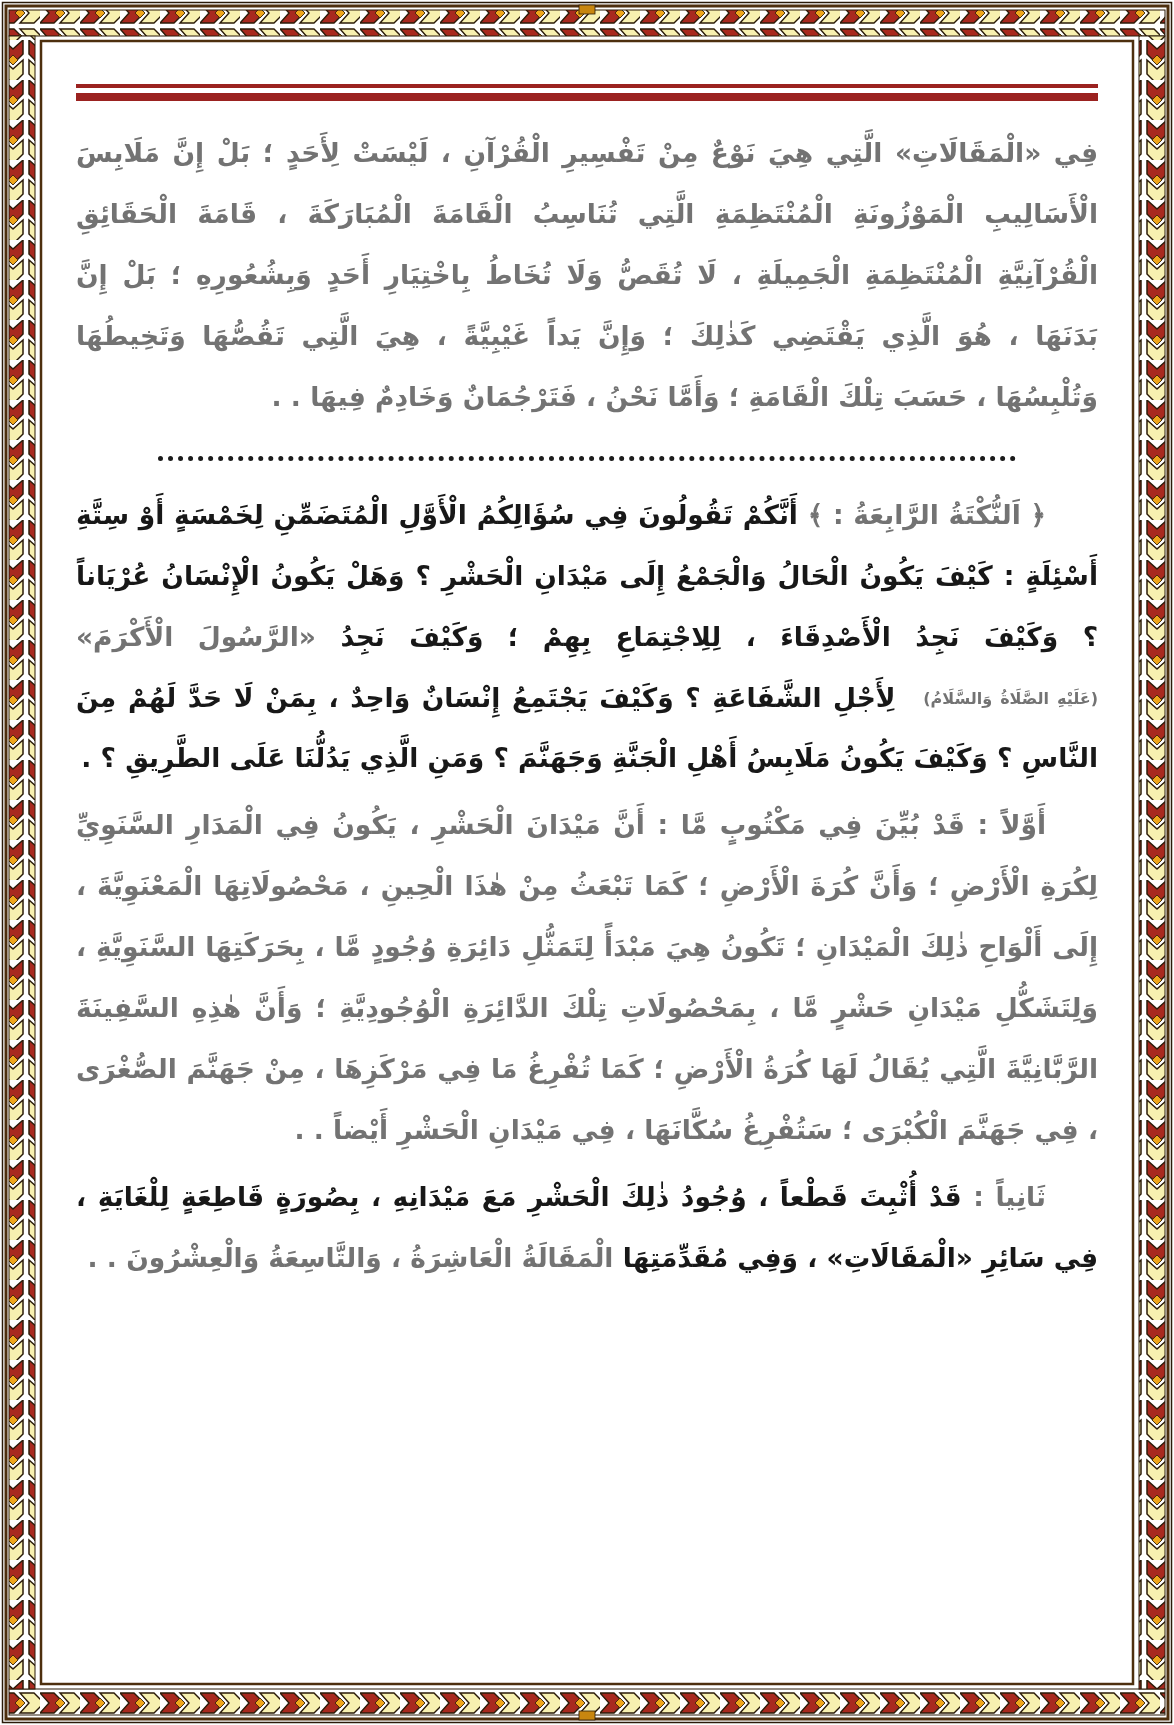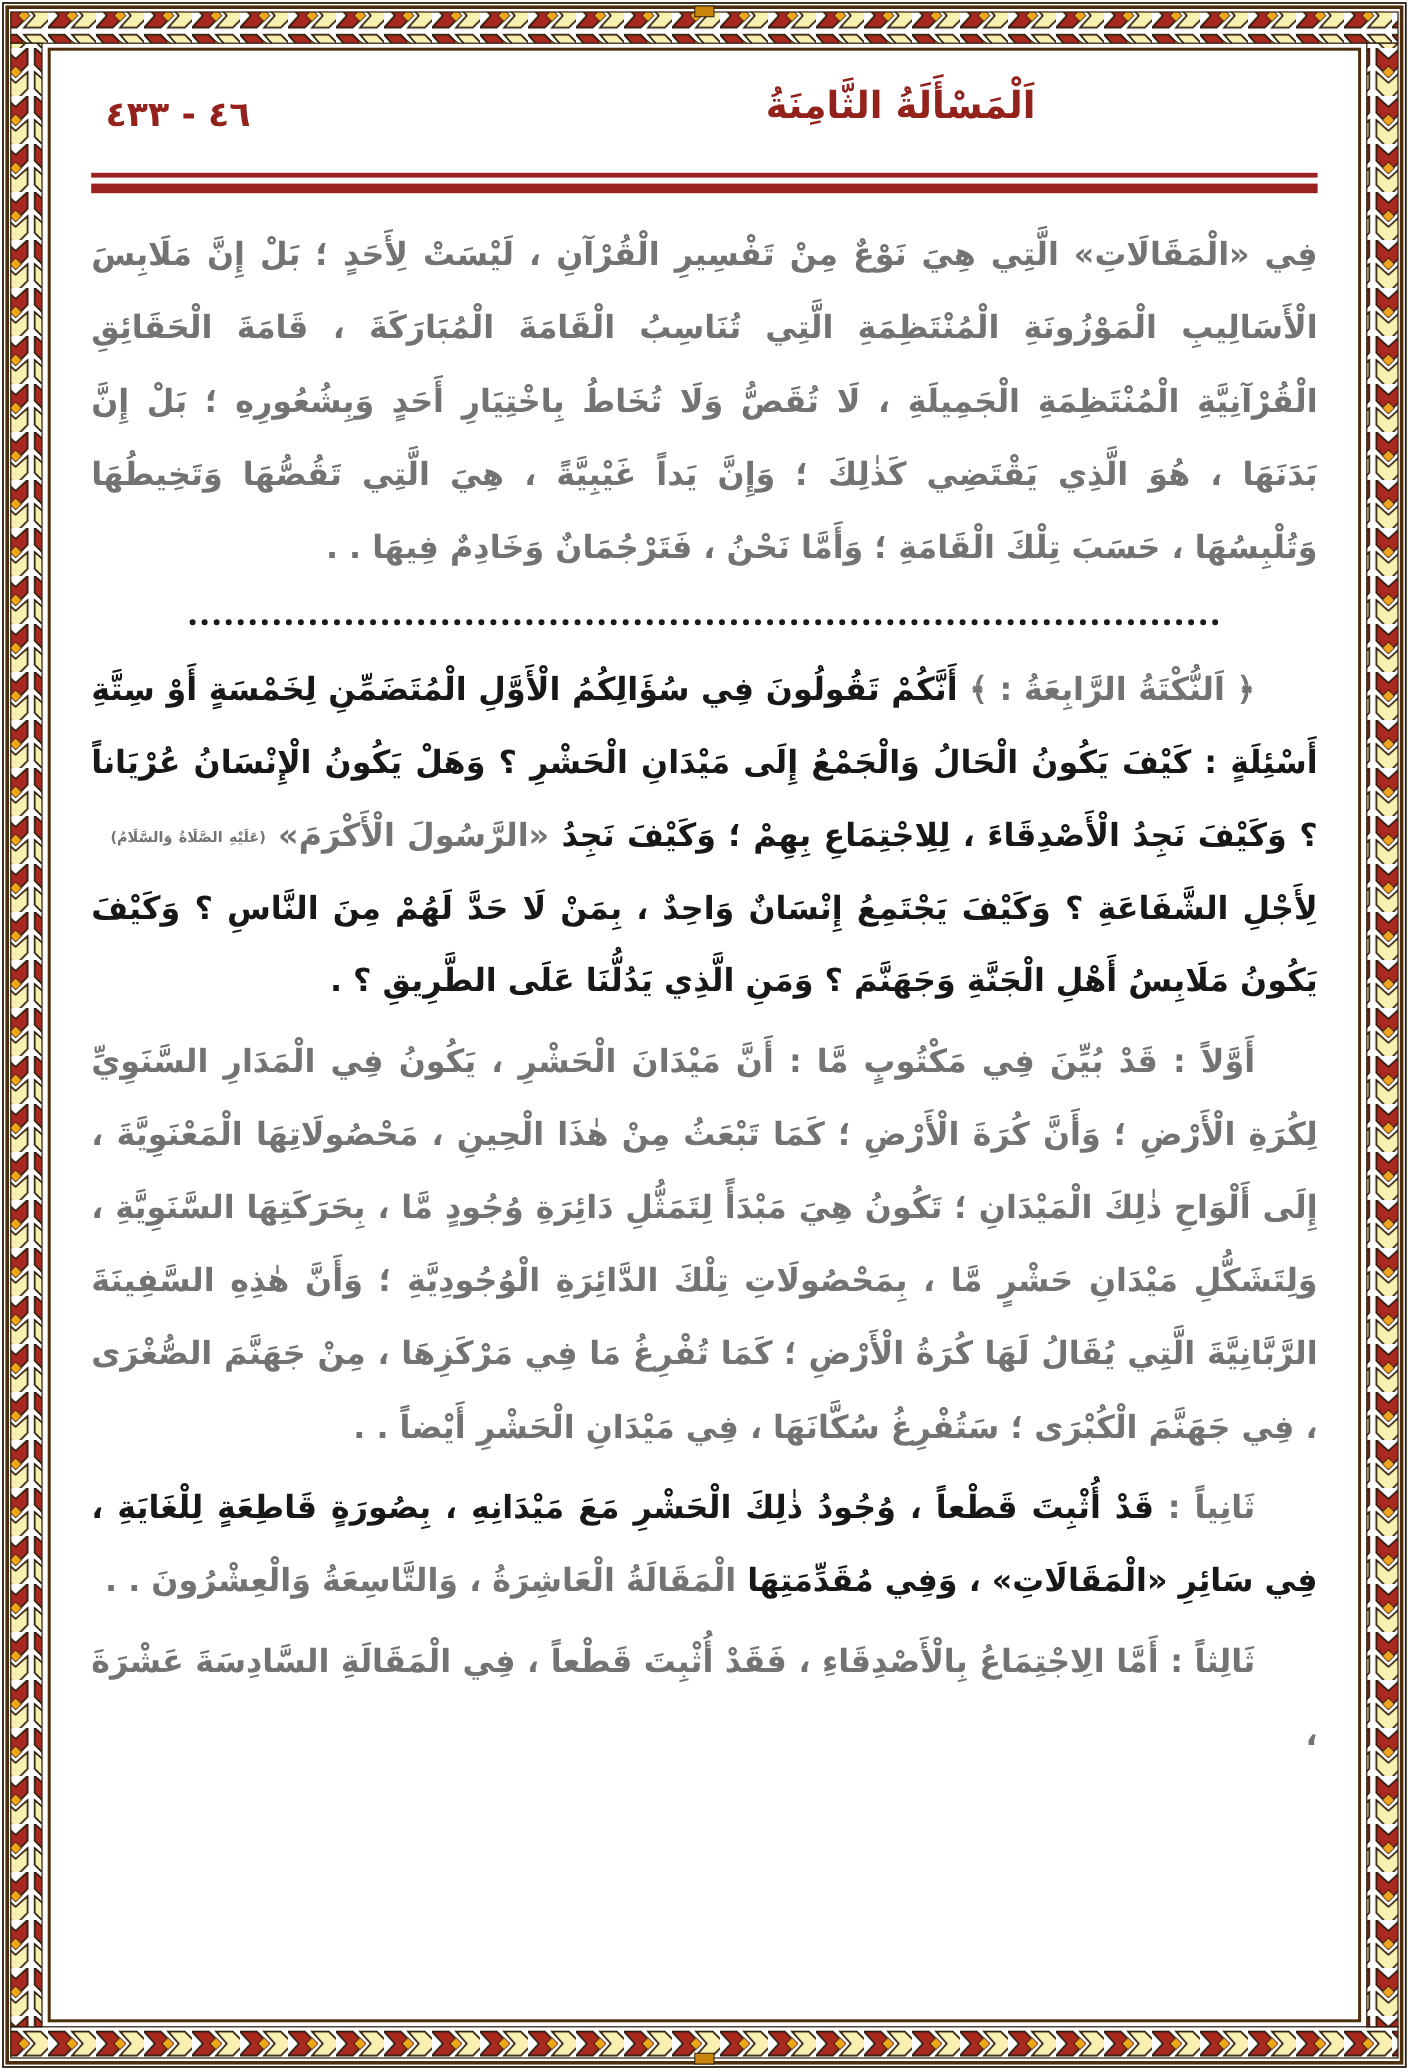--- a/index.html
+++ b/index.html
@@ -37,21 +37,21 @@
     font-weight:bold;
     line-height:2.3;
     color:#181818;
     text-align:justify;
   }
   .body p{margin:0 0 6px 0;}
   p.indent{text-indent:52px;}
   .maroon{color:#737373;}
   .black{color:#181818;}
   .honorific{
-    font-size:12px;
+    font-size:16px;
     vertical-align:3px;
     letter-spacing:0;
     white-space:nowrap;
     margin-left:16px;
   }
   .dots-separator{
     height:0;
     width:84%;
     margin:28px auto 24px auto;
     border-bottom:5px dotted #1b1b1b;
@@ -87,41 +87,36 @@
     <rect x="1139" y="36" width="26" height="1653" fill="url(#chainV)" stroke="#2a1a08" stroke-width="1"></rect>
 
     <rect x="41" y="41" width="1092" height="1643" fill="none" stroke="#4d2f0e" stroke-width="2.5"></rect>
 
     <rect x="579" y="5" width="16" height="9" fill="#c8860f" stroke="#2a1a08" stroke-width="0.8"></rect>
     <rect x="579" y="1711" width="16" height="9" fill="#c8860f" stroke="#2a1a08" stroke-width="0.8"></rect>
   </svg>
 
   <div class="content">
 
-    <div class="header">
-      <div class="page-number">٤٦ - ٤٣٣</div>
-      <div class="page-title">اَلْمَسْأَلَةُ الثَّامِنَةُ</div>
-    </div>
 
     <div class="double-rule">
       <div class="bar-thin"></div>
       <div class="bar-gap"></div>
       <div class="bar-thick"></div>
     </div>
 
     <div class="body">
 
       <p class="maroon"><span>فِي «الْمَقَالَاتِ» الَّتِي هِيَ نَوْعٌ مِنْ تَفْسِيرِ الْقُرْآنِ ، لَيْسَتْ لِأَحَدٍ ؛ بَلْ إِنَّ مَلَابِسَ الْأَسَالِيبِ الْمَوْزُونَةِ الْمُنْتَظِمَةِ الَّتِي تُنَاسِبُ الْقَامَةَ الْمُبَارَكَةَ ، قَامَةَ الْحَقَائِقِ الْقُرْآنِيَّةِ الْمُنْتَظِمَةِ الْجَمِيلَةِ ، لَا تُقَصُّ وَلَا تُخَاطُ بِاخْتِيَارِ أَحَدٍ وَبِشُعُورِهِ ؛ بَلْ إِنَّ بَدَنَهَا ، هُوَ الَّذِي يَقْتَضِي كَذٰلِكَ ؛ وَإِنَّ يَداً غَيْبِيَّةً ، هِيَ الَّتِي تَقُصُّهَا وَتَخِيطُهَا وَتُلْبِسُهَا ، حَسَبَ تِلْكَ الْقَامَةِ ؛ وَأَمَّا نَحْنُ ، فَتَرْجُمَانٌ وَخَادِمٌ فِيهَا . .</span></p>
 
       <div class="dots-separator"></div>
 
       <p class="indent black"><span class="maroon">﴿ اَلنُّكْتَةُ الرَّابِعَةُ : ﴾ </span><span>أَنَّكُمْ تَقُولُونَ فِي سُؤَالِكُمُ الْأَوَّلِ الْمُتَضَمِّنِ لِخَمْسَةٍ أَوْ سِتَّةِ أَسْئِلَةٍ : كَيْفَ يَكُونُ الْحَالُ وَالْجَمْعُ إِلَى مَيْدَانِ الْحَشْرِ ؟ وَهَلْ يَكُونُ الْإِنْسَانُ عُرْيَاناً ؟ وَكَيْفَ نَجِدُ الْأَصْدِقَاءَ ، لِلِاجْتِمَاعِ بِهِمْ ؛ وَكَيْفَ نَجِدُ </span><span class="maroon">«الرَّسُولَ الْأَكْرَمَ» </span><span class="maroon honorific">(عَلَيْهِ الصَّلَاةُ وَالسَّلَامُ)</span><span> لِأَجْلِ الشَّفَاعَةِ ؟ وَكَيْفَ يَجْتَمِعُ إِنْسَانٌ وَاحِدٌ ، بِمَنْ لَا حَدَّ لَهُمْ مِنَ النَّاسِ ؟ وَكَيْفَ يَكُونُ مَلَابِسُ أَهْلِ الْجَنَّةِ وَجَهَنَّمَ ؟ وَمَنِ الَّذِي يَدُلُّنَا عَلَى الطَّرِيقِ ؟ .</span></p>
 
 
       <p class="indent maroon"><span>أَوَّلاً : قَدْ بُيِّنَ فِي مَكْتُوبٍ مَّا : أَنَّ مَيْدَانَ الْحَشْرِ ، يَكُونُ فِي الْمَدَارِ السَّنَوِيِّ لِكُرَةِ الْأَرْضِ ؛ وَأَنَّ كُرَةَ الْأَرْضِ ؛ كَمَا تَبْعَثُ مِنْ هٰذَا الْحِينِ ، مَحْصُولَاتِهَا الْمَعْنَوِيَّةَ ، إِلَى أَلْوَاحِ ذٰلِكَ الْمَيْدَانِ ؛ تَكُونُ هِيَ مَبْدَأً لِتَمَثُّلِ دَائِرَةِ وُجُودٍ مَّا ، بِحَرَكَتِهَا السَّنَوِيَّةِ ، وَلِتَشَكُّلِ مَيْدَانِ حَشْرٍ مَّا ، بِمَحْصُولَاتِ تِلْكَ الدَّائِرَةِ الْوُجُودِيَّةِ ؛ وَأَنَّ هٰذِهِ السَّفِينَةَ الرَّبَّانِيَّةَ الَّتِي يُقَالُ لَهَا كُرَةُ الْأَرْضِ ؛ كَمَا تُفْرِغُ مَا فِي مَرْكَزِهَا ، مِنْ جَهَنَّمَ الصُّغْرَى ، فِي جَهَنَّمَ الْكُبْرَى ؛ سَتُفْرِغُ سُكَّانَهَا ، فِي مَيْدَانِ الْحَشْرِ أَيْضاً . .</span></p>
 
       <p class="indent black"><span class="maroon">ثَانِياً : </span><span>قَدْ أُثْبِتَ قَطْعاً ، وُجُودُ ذٰلِكَ الْحَشْرِ مَعَ مَيْدَانِهِ ، بِصُورَةٍ قَاطِعَةٍ لِلْغَايَةِ ، فِي سَائِرِ «الْمَقَالَاتِ» ، وَفِي مُقَدِّمَتِهَا </span><span class="maroon">الْمَقَالَةُ الْعَاشِرَةُ ، وَالتَّاسِعَةُ وَالْعِشْرُونَ . .</span></p>
 
-      <p class="indent maroon"><span>ثَالِثاً : أَمَّا الِاجْتِمَاعُ بِالْأَصْدِقَاءِ ، فَقَدْ أُثْبِتَ قَطْعاً ، فِي الْمَقَالَةِ السَّادِسَةَ عَشْرَةَ ،</span></p>
 
     </div>
   </div>
 </div>
 
 </body></html>

